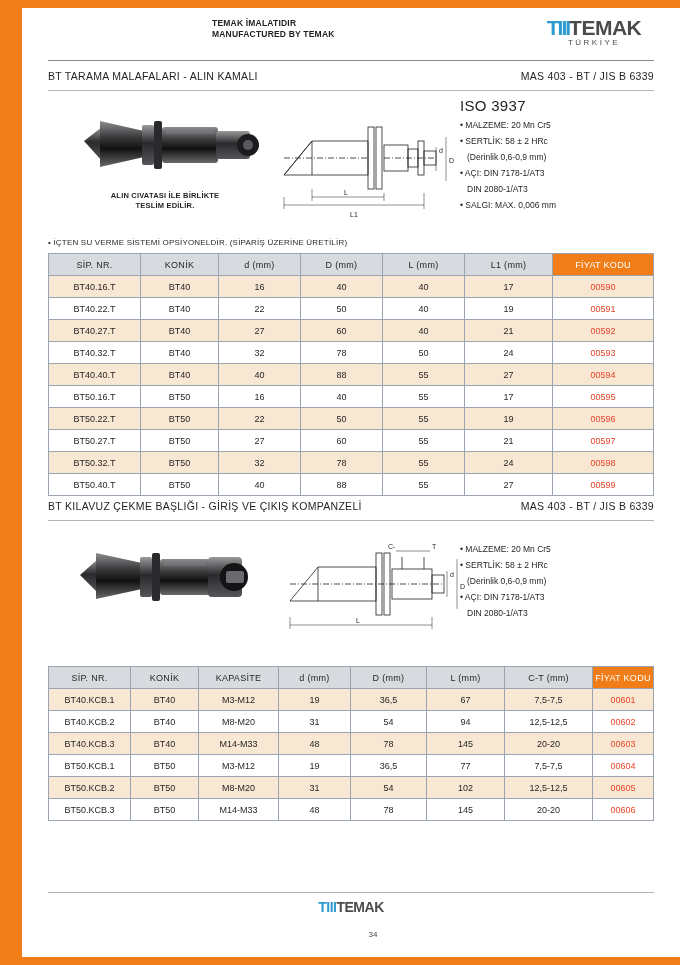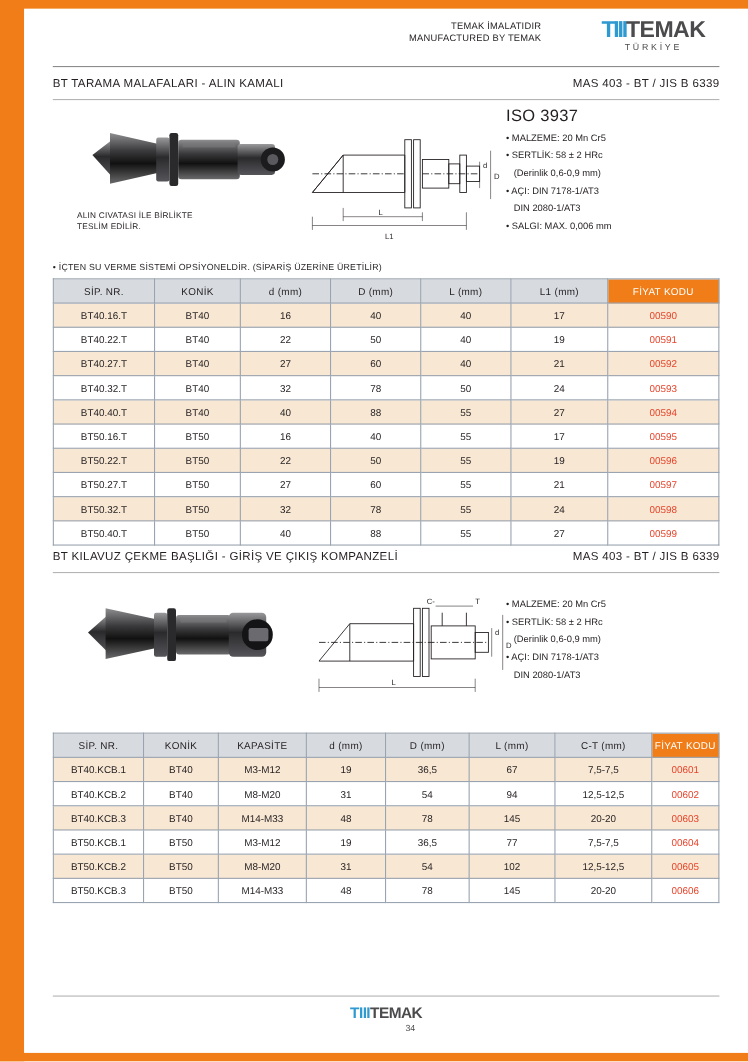--- a/index.html
+++ b/index.html
@@ -23,22 +23,22 @@
     position:absolute; left:0; bottom:0; width:680px; height:8px; background:#f07d18;
   }
   .page {
     position:absolute; left:22px; top:8px; width:658px; height:949px; background:#fff;
   }
   
   .header {
     position:relative; height:52px;
   }
   .header-center {
-    position:absolute; left:190px; top:10px; width:280px; text-align:right;
-    font-size:8.5px; line-height:11px; color:#231f20; letter-spacing:.2px;
+    position:absolute; left:190px; top:10px; width:280px; text-align:left;
+    font-size:8.5px; line-height:11px; color:#231f20; letter-spacing:.2px;font-weight:bold;
   }
   .logo {
     position:absolute; right:26px; top:8px; text-align:center; width:120px;
   }
   .logo .mark {
     font-size:21px; font-weight:bold; color:#2e9ad0; letter-spacing:-1px;
     font-family:"Liberation Sans", sans-serif;
   }
   .logo .mark .bars { letter-spacing:-2px; }
   .logo .word { font-size:21px; font-weight:bold; color:#4b4b4d; letter-spacing:-0.5px; }
@@ -54,22 +54,22 @@
     font-size:10.5px; letter-spacing:.3px;
   }
   .sec-title .left { font-weight:normal; }
   .sec-title .right { font-weight:normal; }
 
   
   .product {
     position:relative; height:145px; margin:0 26px;
   }
   .photo-cap {
-    position:absolute; left:22px; top:100px; width:190px; text-align:left;
-    font-size:7.5px; line-height:10px; letter-spacing:.2px;
+    position:absolute; left:22px; top:100px; width:190px; text-align:center;
+    font-size:7.5px; line-height:10px; letter-spacing:.2px;font-weight:bold;
   }
   .specs {
     position:absolute; right:4px; top:8px; width:190px;
     font-size:8.5px; line-height:13px;
   }
   .specs .iso { font-size:15px; margin-bottom:7px; letter-spacing:.3px; }
   .specs ul { margin:0; padding:0; list-style:none; }
   .specs li { margin-bottom:3px; }
   .specs .ind { padding-left:7px; }
 
@@ -96,21 +96,21 @@
   tbody tr.alt td.price { background:#f7e7d3; }
 
   
   .drawing { position:absolute; }
   .foot {
     position:absolute; left:0; bottom:18px; width:658px; text-align:center;
   }
   .foot .fr { height:1px; background:#b4b4b4; margin:0 26px 6px 26px; }
   .foot .lg { font-size:14px; font-weight:bold; color:#2e9ad0; letter-spacing:-0.5px;}
   .foot .lg .w { color:#4b4b4d; }
-  .foot .pn { font-size:8px; color:#4b4b4d; margin-top:2px;padding-left:44px; }
+  .foot .pn { font-size:8px; color:#4b4b4d; margin-top:15px;padding-left:44px; }
 </style>
 </head>
 <body>
 
 <div class="frame-top"></div>
 <div class="frame-left"></div>
 <div class="frame-bottom"></div>
 
 <div class="page">
 

